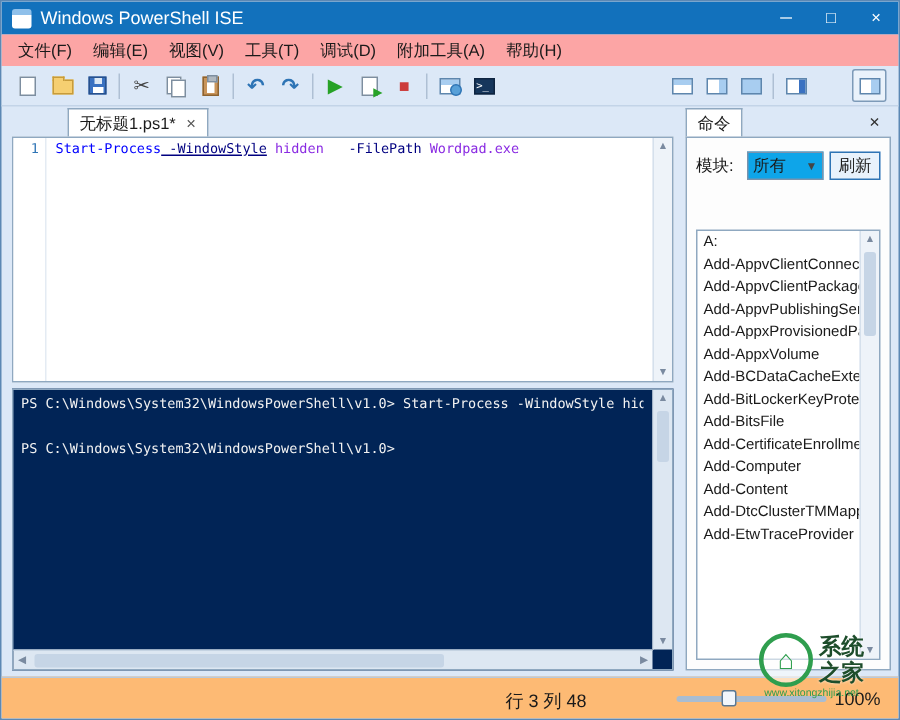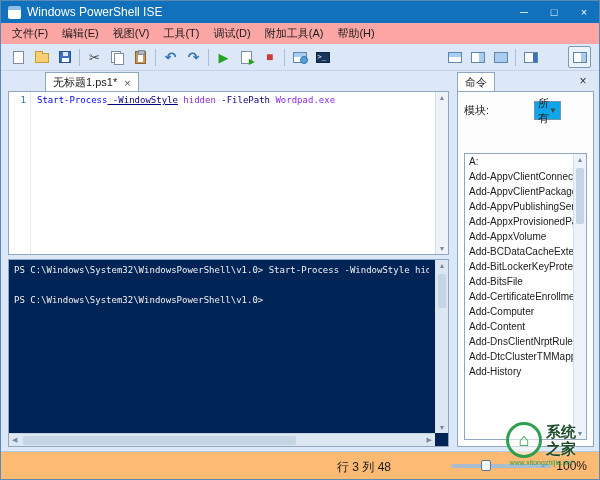--- a/index.html
+++ b/index.html
@@ -74,21 +74,21 @@
   #console .vscroll { bottom:13px; background:#dde7f2; }
   .hscroll { position:absolute; left:0; right:13px; bottom:0; height:13px; background:#dde7f2; border-top:1px solid #c5d3e2; font-size:7px; color:#7a8aa0; }
   .hscroll .lt { position:absolute; left:3px; top:2px; }
   .hscroll .rt { position:absolute; right:3px; top:2px; }
   .hscroll .thumb { position:absolute; left:14px; top:2px; width:64%; height:9px; background:#c6d5e6; border-radius:2px; }
 
   
   #cmd-tab { left:456px; top:71px; }
   .pane-close { position:absolute; right:9px; top:73px; font-size:12px; color:#333; width:14px; text-align:center; }
   #cmd-panel { position:absolute; left:456px; top:90px; width:137px; height:356px; background:#fdfdfd; border:1px solid #8fa8c0; }
-  .frow { position:absolute; left:6px; right:6px; display:flex; align-items:center; font-size:11px;gap:36px; }
+  .frow { position:absolute; left:6px; right:6px; display:flex; align-items:center; font-size:11px; }
   .frow.module { top:9px; }
   .frow.name { top:35px; }
   .flabel { width:34px; flex:none; }
   .select { flex:1; height:19px; border:1px solid #7a93ad; background:#0ea5e9; display:flex; align-items:center; padding:0 3px; position:relative; }
   .select .arrow { margin-left:auto; font-size:8px; color:#444; }
   .btn-refresh { width:34px; height:19px; margin-left:4px; border:1px solid #2e74b5; background:#e8f2fc; font-size:11px; display:flex; align-items:center; justify-content:center; flex:none; }
   .tinput { flex:1; height:19px; border:1px solid #7a93ad; background:#fff; font-size:11px; padding:0 3px; font-family:inherit; }
   .cmd-list { position:absolute; left:6px; right:6px; top:61px; bottom:6px; background:#fff; border:1px solid #8fa8c0; overflow:hidden; }
   .cmd-items { position:absolute; left:0; top:0; right:13px; bottom:0; overflow:hidden; }
   .cmd-item { height:15px; line-height:15px; padding-left:4px; font-size:10px; white-space:nowrap; overflow:hidden; }
@@ -198,21 +198,21 @@
   </div>
 
   <div class="tab" id="editor-tab">
     <span>无标题1.ps1*</span>
     <span class="tclose">×</span>
   </div>
   <div id="editor">
     <div class="gutter">
       <span>1</span>
     </div>
-    <div class="codeline"><span style="color: rgb(0, 0, 255);">Start-Process</span><span style="color: rgb(0, 0, 128); text-decoration: underline;"> -WindowStyle</span><span style="color: rgb(138, 43, 226);"> hidden</span><span style="color: rgb(0, 0, 128);"> -FilePath</span><span style="color: rgb(138, 43, 226);"> Wordpad.exe</span></div>
+    <div class="codeline"><span style="color: rgb(0, 0, 255);">Start-Process</span><span style="color: rgb(0, 0, 128); text-decoration: underline;"> -WindowStyle</span><span style="color: rgb(138, 43, 226);"> hidden</span><span style="color: rgb(0, 0, 128); padding-left: 11px;"> -FilePath</span><span style="color: rgb(138, 43, 226);"> Wordpad.exe</span></div>
     <div class="vscroll">
       <span class="up">▲</span>
       <span class="dn">▼</span>
     </div>
   </div>
 
   <div id="console">
     <div class="console-text">
       <div class="cline">PS C:\Windows\System32\WindowsPowerShell\v1.0&gt; Start-Process -WindowStyle hidden -FilePath Wordpad.exe</div>
       <div class="cline"></div>
@@ -250,23 +250,22 @@
         <div class="cmd-item">Add-AppvClientPackage</div>
         <div class="cmd-item">Add-AppvPublishingServer</div>
         <div class="cmd-item">Add-AppxProvisionedPackage</div>
         <div class="cmd-item">Add-AppxVolume</div>
         <div class="cmd-item">Add-BCDataCacheExtension</div>
         <div class="cmd-item">Add-BitLockerKeyProtector</div>
         <div class="cmd-item">Add-BitsFile</div>
         <div class="cmd-item">Add-CertificateEnrollmentPolicyServer</div>
         <div class="cmd-item">Add-Computer</div>
         <div class="cmd-item">Add-Content</div>
-        <div class="cmd-item">Add-DnsClientNrptRule</div>
         <div class="cmd-item">Add-DtcClusterTMMapping</div>
-        <div class="cmd-item">Add-History</div>
+        <div class="cmd-item">Add-EtwTraceProvider</div>
       </div>
       <div class="vscroll">
         <span class="up">▲</span>
         <span class="thumb"></span>
         <span class="dn">▼</span>
       </div>
     </div>
   </div>
 
   <div id="statusbar">

